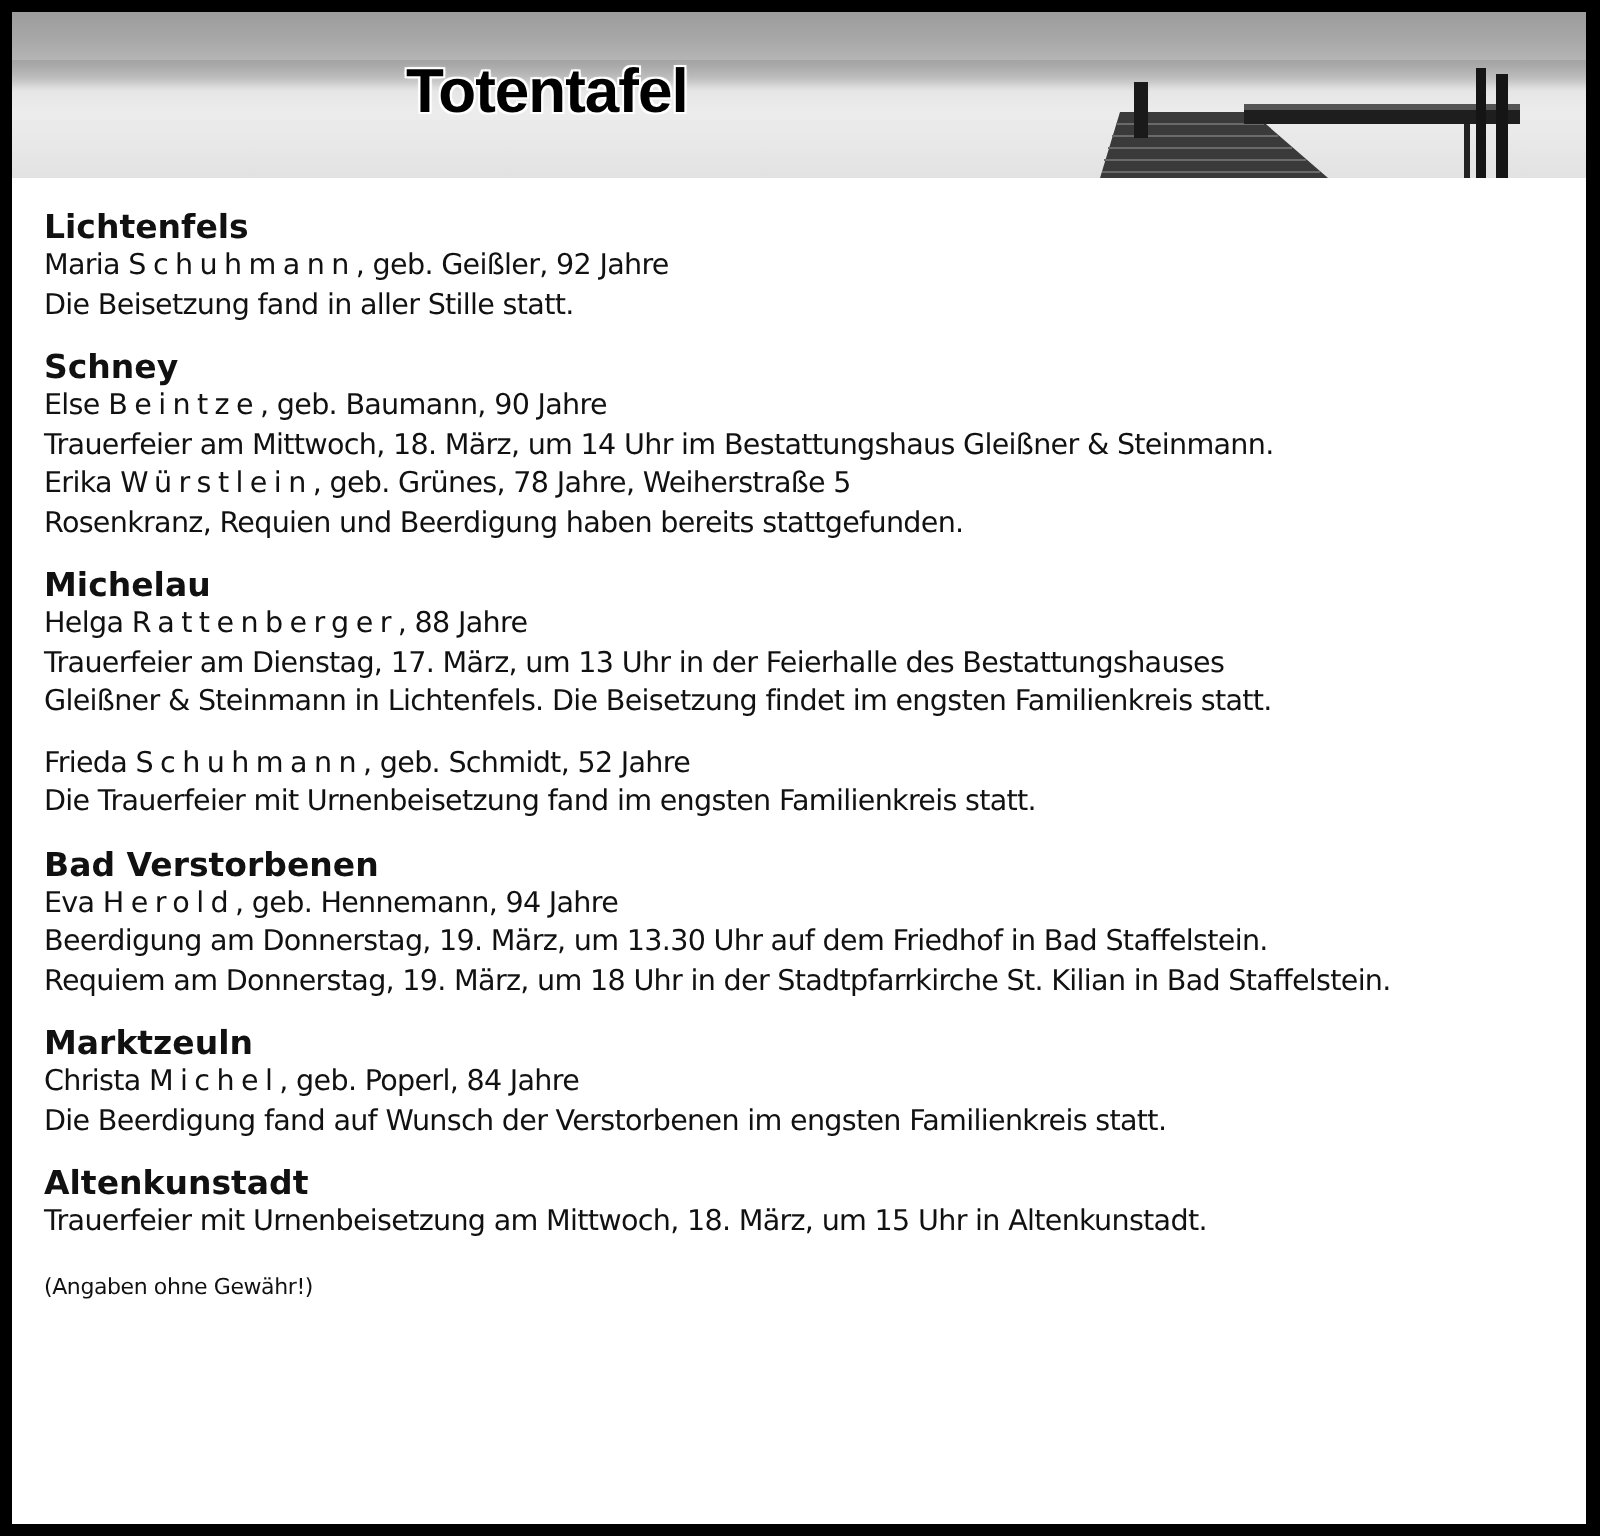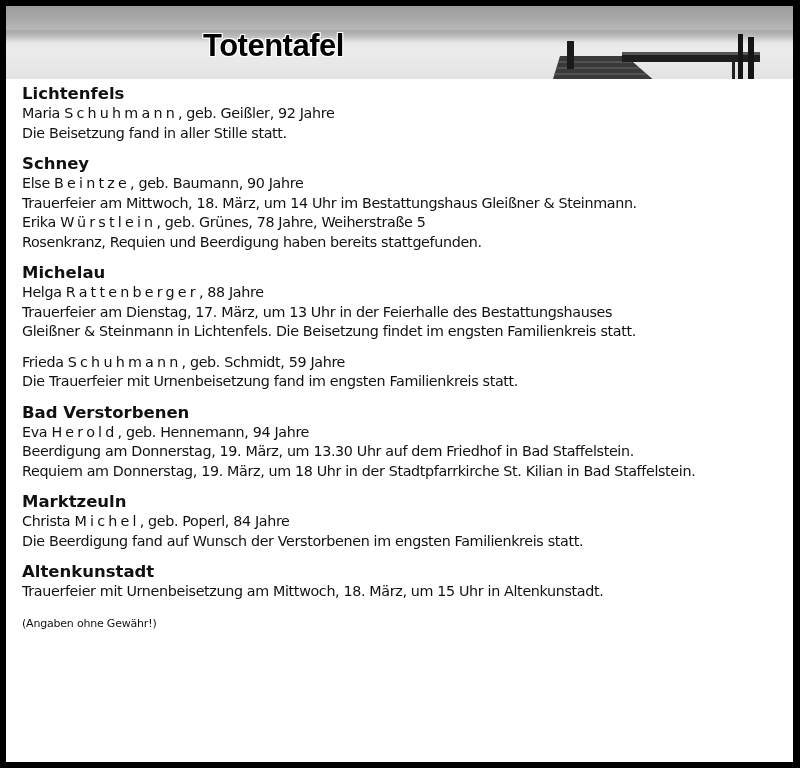--- a/index.html
+++ b/index.html
@@ -8,21 +8,21 @@
     background: #000;
     font-family: "Liberation Sans", sans-serif;
   }
   .frame {
     position: absolute; left: 6px; top: 6px;
     width: 787px; height: 756px;
     background: #fff;
     overflow: hidden;
   }
   .banner {
-    position: relative; height: 73px; width: 100%;
+    position: relative; height: 83px; width: 100%;
     background: linear-gradient(to bottom,
       #9c9c9c 0%, #a9a9a9 18%, #b8b8b8 32%, #c9c9c9 40%,
       #e6e6e6 48%, #ececec 60%, #e8e8e8 80%, #e2e2e2 100%);
     overflow: hidden;
   }
   .banner .haze {
     position: absolute; left: 0; right: 0; top: 24px; height: 14px;
     background: linear-gradient(to bottom, rgba(150,150,150,0.55), rgba(230,230,230,0));
   }
   .banner .title {
@@ -39,21 +39,21 @@
     color: #111;
     font-family: "DejaVu Sans", sans-serif;
     font-size: 14.3px;
     line-height: 19.5px;
   }
   .place {
     font-weight: bold; font-size: 16.5px; line-height: 21px;
     margin-top: 10px;
     font-family: "DejaVu Sans", sans-serif;
   }
-  .place.first { margin-top: 0; }
+  .place.first { margin-top: 10px; }
   .line { white-space: nowrap; letter-spacing: -0.35px; }
   .entry-gap { margin-top: 11px; }
   .sp { letter-spacing: 3.2px; }
   .footnote { font-size: 11px; margin-top: 12px; letter-spacing: -0.2px; }
 </style>
 </head>
 <body>
 
 <div class="frame">
   <div class="banner">
@@ -91,21 +91,21 @@
     <div class="line"><span>Else</span> <span class="sp">Beintze</span><span>, geb. Baumann, 90 Jahre</span></div>
     <div class="line">Trauerfeier am Mittwoch, 18. März, um 14 Uhr im Bestattungshaus Gleißner &amp; Steinmann.</div>
 
     <div class="line"><span>Erika</span> <span class="sp">Würstlein</span><span>, geb. Grünes, 78 Jahre, Weiherstraße 5</span></div>
     <div class="line">Rosenkranz, Requien und Beerdigung haben bereits stattgefunden.</div>
 
     <div class="place">Michelau</div>
     <div class="line"><span>Helga</span> <span class="sp">Rattenberger</span><span>, 88 Jahre</span></div>
     <div class="line">Trauerfeier am Dienstag, 17. März, um 13 Uhr in der Feierhalle des Bestattungshauses</div>
     <div class="line">Gleißner &amp; Steinmann in Lichtenfels. Die Beisetzung findet im engsten Familienkreis statt.</div>
-    <div class="line entry-gap"><span>Frieda</span> <span class="sp">Schuhmann</span><span>, geb. Schmidt, 59 Jahre</span></div>
+    <div class="line entry-gap"><span>Frieda</span> <span class="sp">Schuhmann</span><span>, geb. Schmidt, 52 Jahre</span></div>
     <div class="line">Die Trauerfeier mit Urnenbeisetzung fand im engsten Familienkreis statt.</div>
 
     <div class="place">Bad Verstorbenen</div>
     <div class="line"><span>Eva</span> <span class="sp">Herold</span><span>, geb. Hennemann, 94 Jahre</span></div>
     <div class="line">Beerdigung am Donnerstag, 19. März, um 13.30 Uhr auf dem Friedhof in Bad Staffelstein.</div>
     <div class="line">Requiem am Donnerstag, 19. März, um 18 Uhr in der Stadtpfarrkirche St. Kilian in Bad Staffelstein.</div>
 
     <div class="place">Marktzeuln</div>
     <div class="line"><span>Christa</span> <span class="sp">Michel</span><span>, geb. Poperl, 84 Jahre</span></div>
     <div class="line">Die Beerdigung fand auf Wunsch der Verstorbenen im engsten Familienkreis statt.</div>

